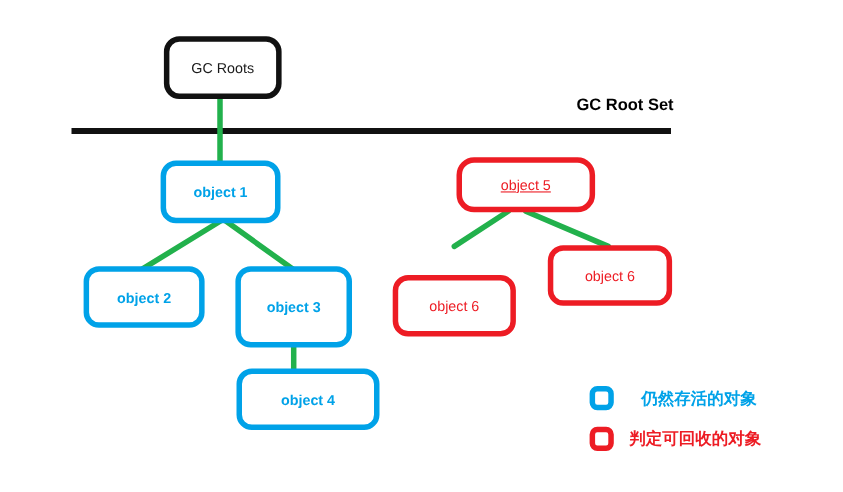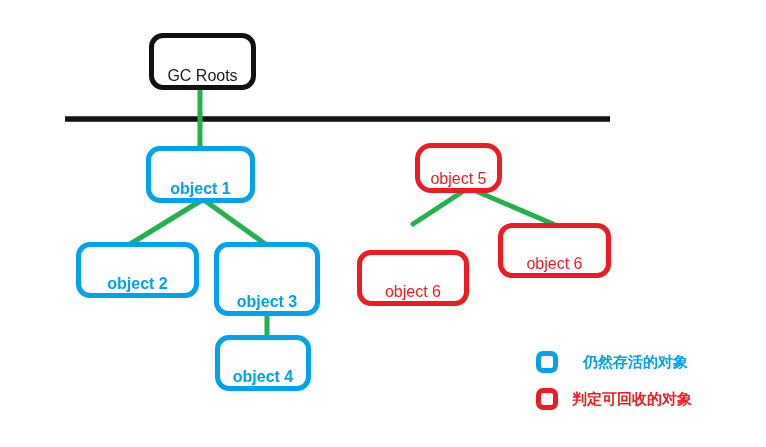--- a/index.html
+++ b/index.html
@@ -3,22 +3,22 @@
 <meta charset="utf-8">
 <style>
   html,body{margin:0;padding:0;background:#fff;}
   #canvas{
     position:relative;width:766px;height:447px;background:#ffffff;overflow:hidden;
     font-family:"Liberation Sans","DejaVu Sans",sans-serif;
   }
   #wires{position:absolute;left:0;top:0;z-index:1;pointer-events:none;}
   .node{
     position:absolute;z-index:2;background:#fff;box-sizing:border-box;
-    display:flex;align-items:flex-end;justify-content:center;
-    font-size:16px;border-radius:14px;
+    display:flex;align-items:center;justify-content:center;
+    font-size:13px;border-radius:14px;
   }
   .node.root{border:5px solid var(--root);color:#1a1a1a;}
   .node.alive{border:5px solid var(--alive);color:var(--alive);font-weight:bold;}
   .node.recyclable{border:5px solid var(--recyclable);color:var(--recyclable);}
   .rootset-label{
     position:absolute;left:524px;top:87px;z-index:2;
     font-size:15px;font-weight:bold;color:#000;
   }
   .legend-item{position:absolute;z-index:2;display:flex;align-items:center;}
   .legend-swatch{
@@ -47,35 +47,36 @@
       <line x1="267" y1="296" x2="267" y2="339"></line>
       <line x1="462" y1="192" x2="413" y2="224"></line>
       <line x1="478" y1="192" x2="553" y2="224"></line>
     </g>
   </svg>
 
   <div class="node root" style="left:149px;top:33px;width:107px;height:57px;">
     <span>GC Roots</span>
   </div>
 
+  <div class="rootset-label">GC Root Set</div>
 
   <div class="node alive" style="left:146px;top:146px;width:109px;height:57px;">
     <span>object 1</span>
   </div>
-  <div class="node alive" style="left:76px;top:242px;width:123px;height:56px;">
+  <div class="node alive" style="left:76px;top:242px;width:110px;height:56px;">
     <span>object 2</span>
   </div>
   <div class="node alive" style="left:214px;top:242px;width:106px;height:74px;">
     <span>object 3</span>
   </div>
-  <div class="node alive" style="left:215px;top:335px;width:96px;height:56px;">
+  <div class="node alive" style="left:215px;top:335px;width:130px;height:56px;">
     <span>object 4</span>
   </div>
 
-  <div class="node recyclable" style="left:415px;top:143px;width:87px;height:50px;border-radius:16px;">
+  <div class="node recyclable" style="left:415px;top:143px;width:126px;height:50px;border-radius:16px;text-decoration:underline;">
     <span>object 5</span>
   </div>
   <div class="node recyclable" style="left:357px;top:222px;width:112px;height:56px;margin-top:28px;">
     <span>object 6</span>
   </div>
   <div class="node recyclable" style="left:498px;top:223px;width:113px;height:55px;">
     <span>object 6</span>
   </div>
 
   <div class="legend-item" style="left:536px;top:351px;">

